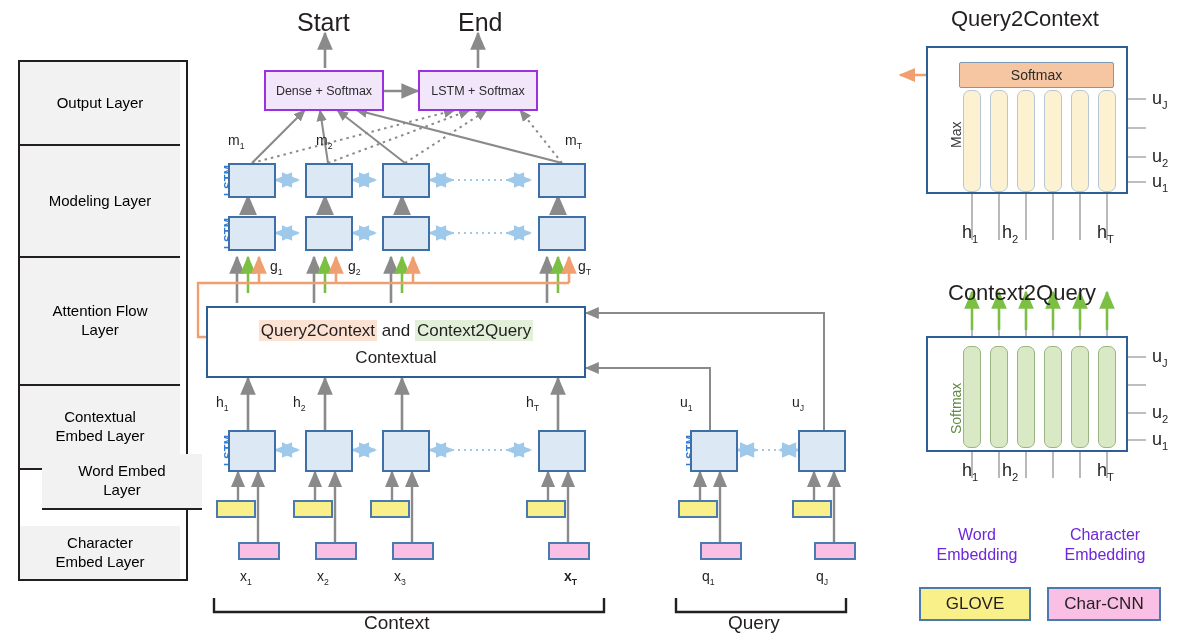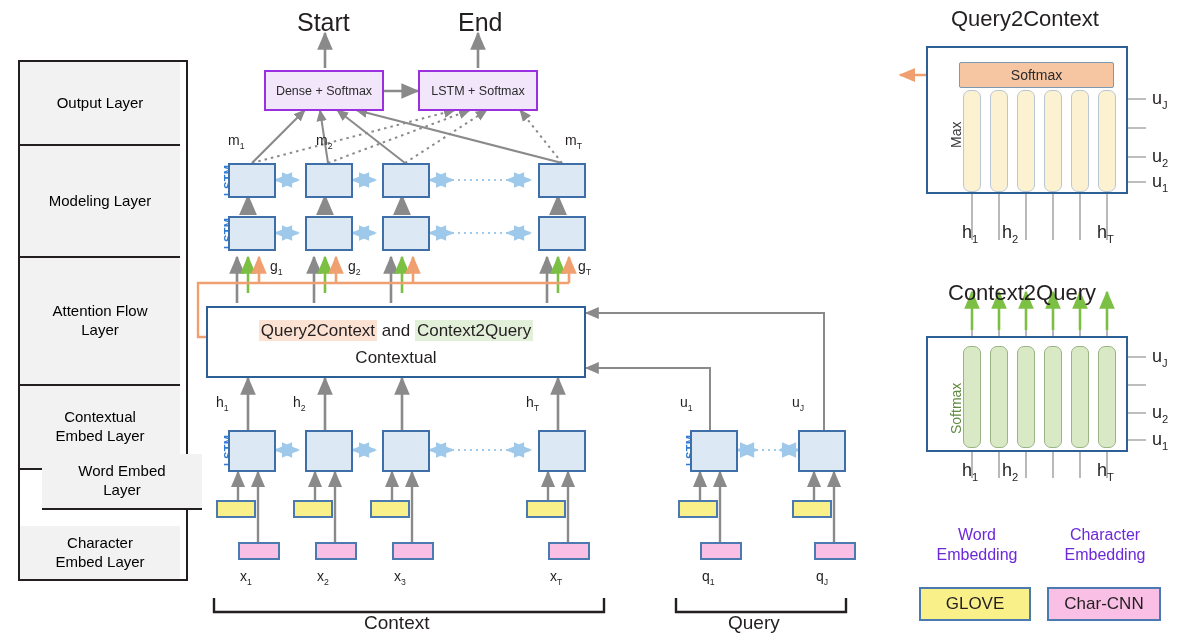--- a/index.html
+++ b/index.html
@@ -369,21 +369,21 @@
   <div class="charemb" style="left:238px;top:542px;width:42px;height:18px;"></div>
   <div class="charemb" style="left:315px;top:542px;width:42px;height:18px;"></div>
   <div class="charemb" style="left:392px;top:542px;width:42px;height:18px;"></div>
   <div class="charemb" style="left:548px;top:542px;width:42px;height:18px;"></div>
   <div class="charemb" style="left:700px;top:542px;width:42px;height:18px;"></div>
   <div class="charemb" style="left:814px;top:542px;width:42px;height:18px;"></div>
 
   <div class="lbl" style="left:240px;top:568px;"><span>x</span><span class="sub">1</span></div>
   <div class="lbl" style="left:317px;top:568px;"><span>x</span><span class="sub">2</span></div>
   <div class="lbl" style="left:394px;top:568px;"><span>x</span><span class="sub">3</span></div>
-  <div class="lbl" style="left:550px;top:568px;"><span>x</span><span class="sub">T</span></div>
+  <div class="lbl" style="left:564px;top:568px;font-weight:bold;"><span>x</span><span class="sub">T</span></div>
 
   <div class="lbl" style="left:702px;top:568px;"><span>q</span><span class="sub">1</span></div>
   <div class="lbl" style="left:816px;top:568px;"><span>q</span><span class="sub">J</span></div>
 
   <div class="lbl" style="left:364px;top:612px;font-size:19px;">Context</div>
   <div class="lbl" style="left:728px;top:612px;font-size:19px;">Query</div>
 
   <div class="bigtitle" style="left:951px;top:6px;">Query2Context</div>
   <div class="panelbox" style="left:926px;top:46px;width:202px;height:148px;"></div>
   <div class="softmaxbar" style="left:959px;top:62px;width:155px;height:26px;">Softmax</div>

